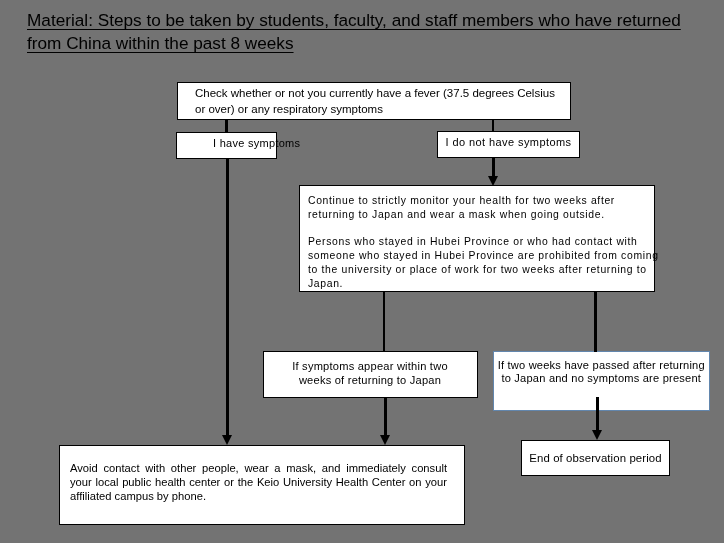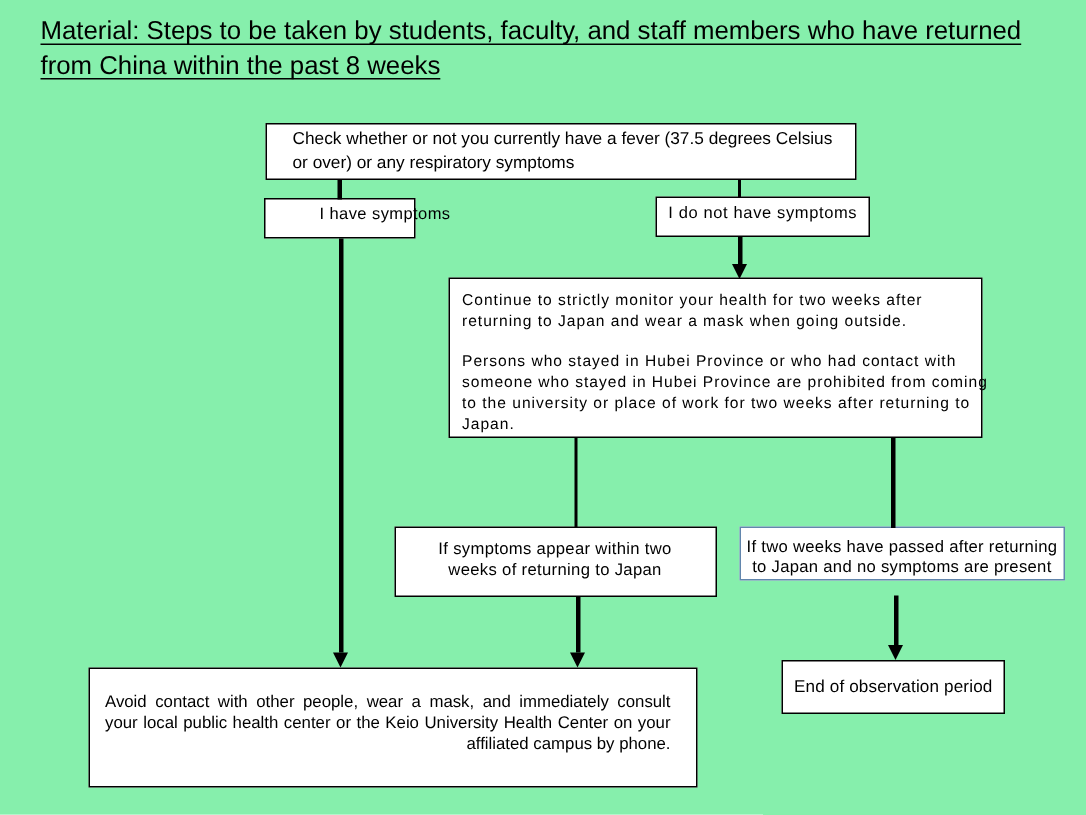--- a/index.html
+++ b/index.html
@@ -3,21 +3,21 @@
 <meta charset="utf-8">
 <style>
   html, body { margin: 0; padding: 0; }
   body {
     width: 724px; height: 543px;
     background: #ffffff;
     font-family: "Liberation Sans", sans-serif;
     color: #000000;
     overflow: hidden;
   }
-  #canvas { position: relative; width: 724px; height: 543px; background: #86efac; }
+  #canvas { position: relative; width: 724px; height: 543px; background: #737373; }
 
   .title {
     position: absolute; left: 27px; top: 8.8px;
     font-size: 17.2px; line-height: 22.9px;
     letter-spacing: 0px;
     white-space: nowrap;
   }
   .title .tline {
     text-decoration: underline;
     text-decoration-thickness: 1.4px;
@@ -59,32 +59,32 @@
     left: 299px; top: 185px; width: 355.5px; height: 106.5px;
     font-size: 10.4px; line-height: 13.8px; letter-spacing: 0.66px;
     padding: 7.8px 4px 0 8px;
   }
   #box-ifsym {
     left: 262.5px; top: 351px; width: 215px; height: 47px;
     font-size: 11.1px; line-height: 13.5px; letter-spacing: 0.22px; text-align: center;
     padding-top: 8px;
   }
   #box-iftwo {
-    left: 492.5px; top: 351px; width: 217.5px; height: 36px;
+    left: 492.5px; top: 351px; width: 217.5px; height: 60px;
     font-size: 11.1px; line-height: 13.5px; letter-spacing: 0.2px; text-align: center;
     padding-top: 6.5px;
   }
   #box-avoid {
     left: 59px; top: 444.5px; width: 405.5px; height: 80px;
     font-size: 11.2px; line-height: 14px;
     padding: 15.5px 16.5px 0 10px;
     white-space: normal;
   }
   #box-avoid .jline { text-align: justify; text-align-last: justify; }
-  #box-avoid .lline { text-align: right; }
+  #box-avoid .lline { text-align: left; }
   #box-end {
     left: 521px; top: 440px; width: 149px; height: 36px;
     font-size: 11.4px; line-height: 34.5px; letter-spacing: 0.1px; text-align: center;
   }
 </style>
 </head>
 <body>
 
 <div id="canvas">
 

